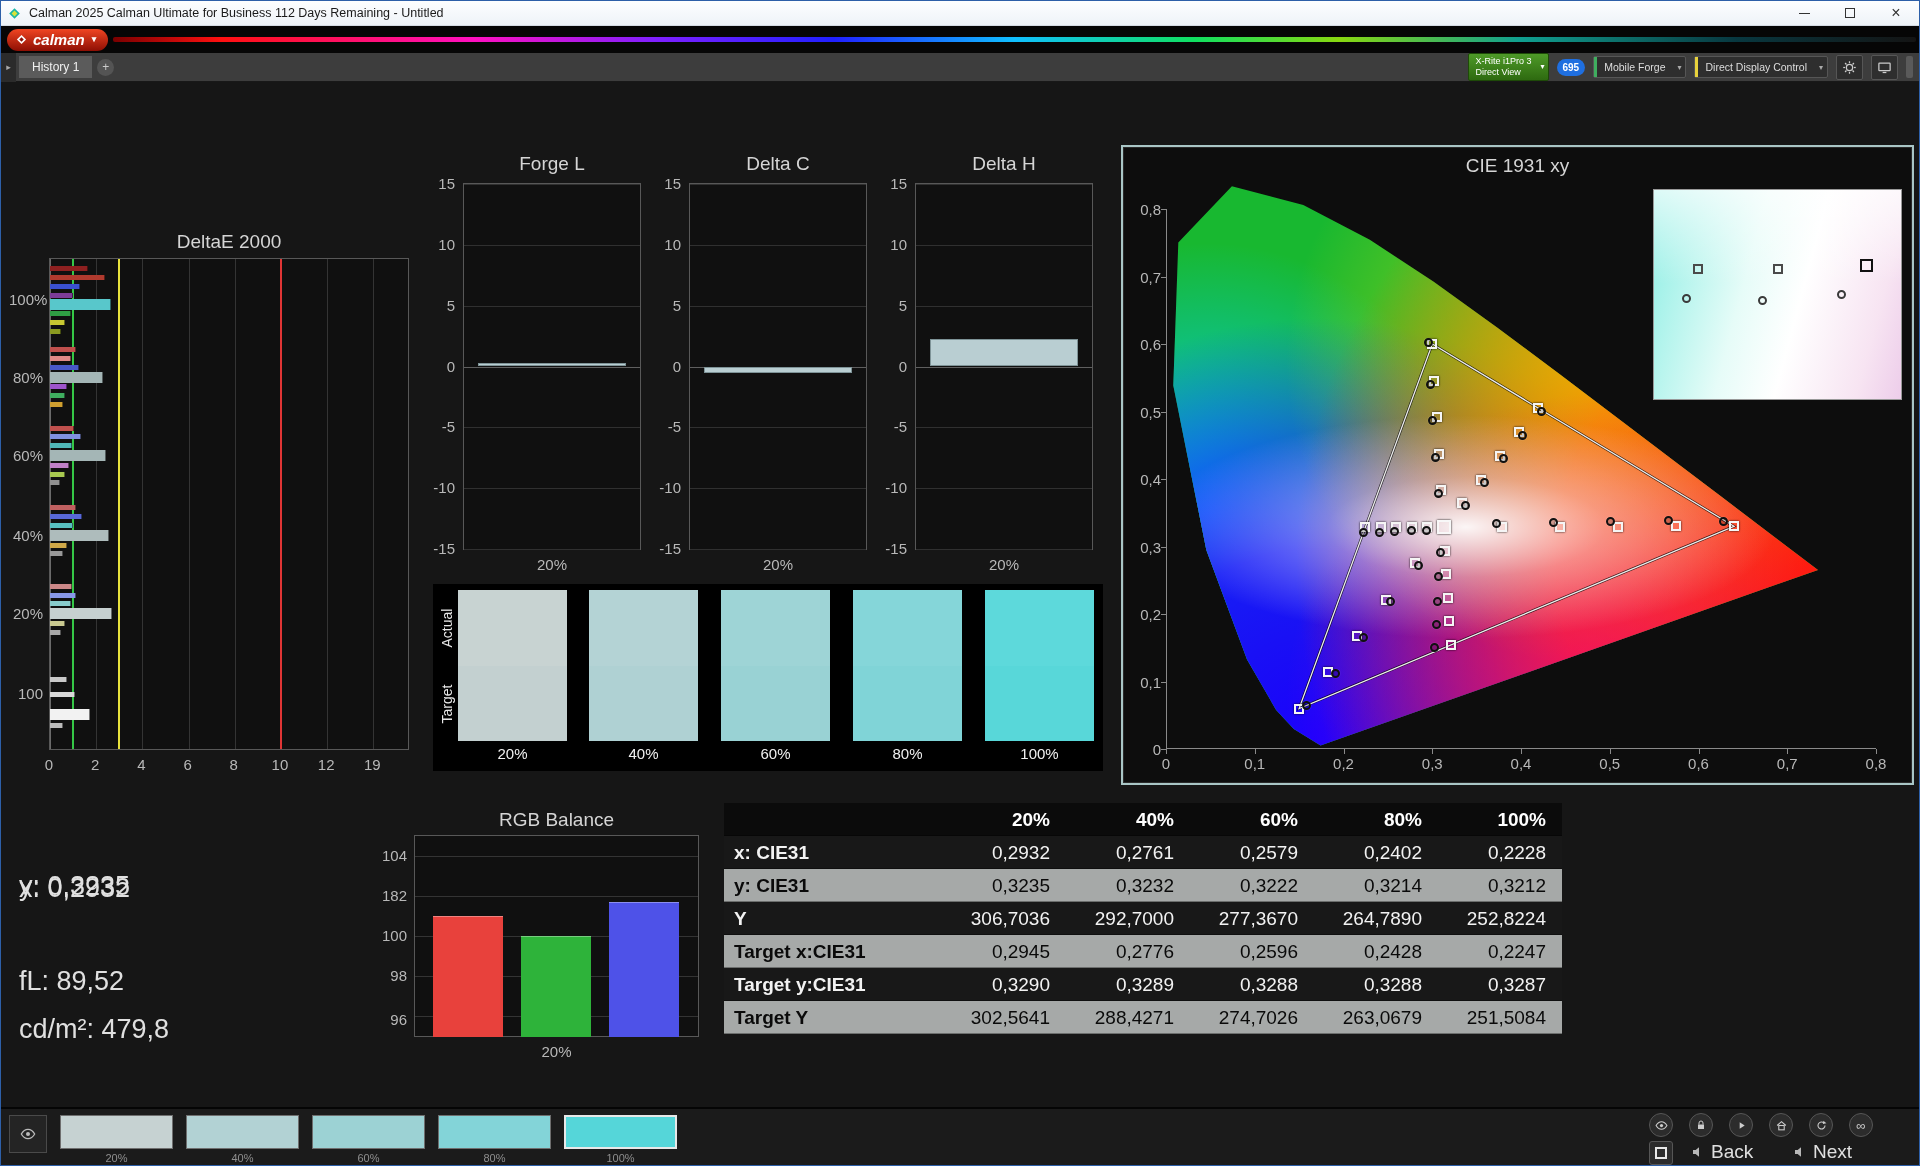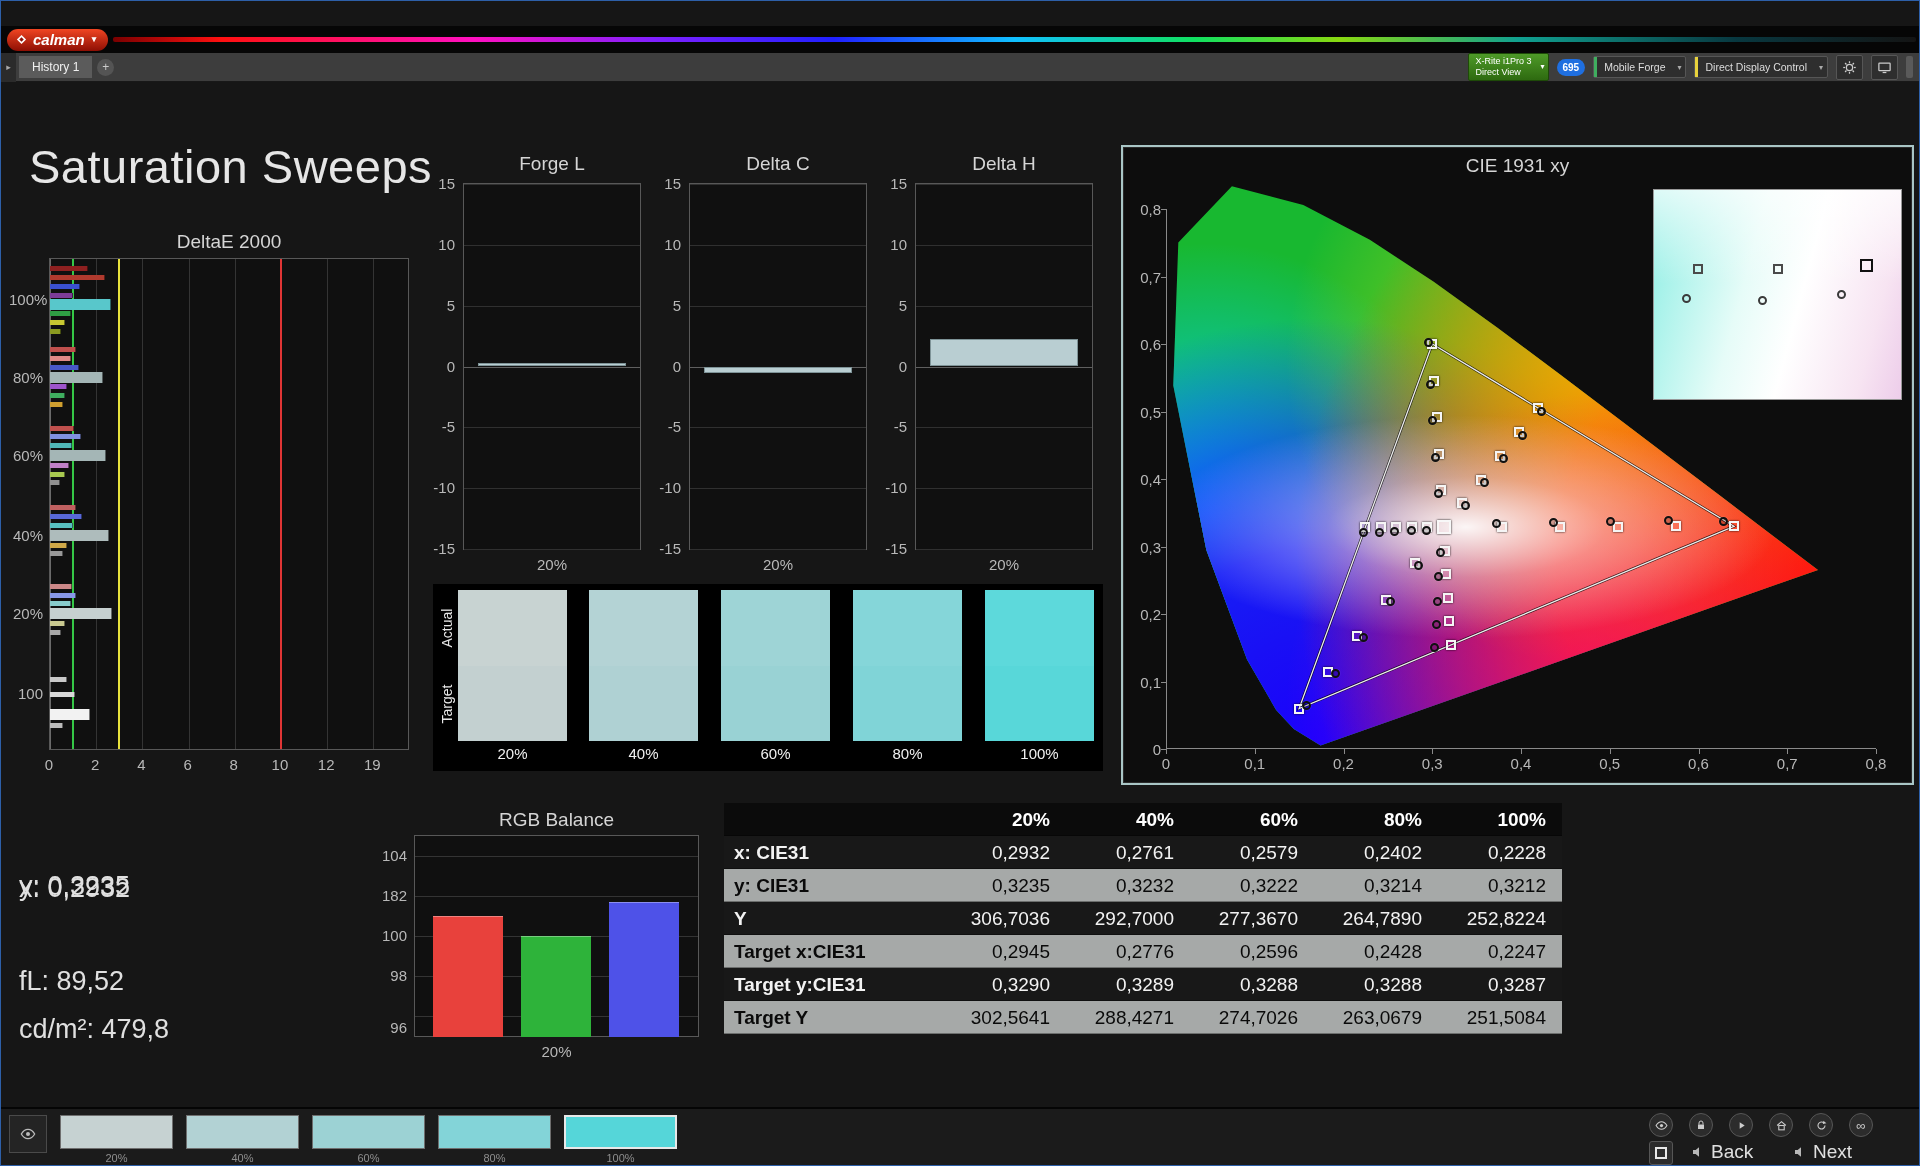--- a/index.html
+++ b/index.html
@@ -104,20 +104,38 @@
   .cbtn{position:absolute;width:24px;height:24px;border-radius:12px;background:#2c2c2c;border:1px solid #565656;
         display:flex;align-items:center;justify-content:center;color:#ccc;font-size:13px;box-sizing:border-box;}
   .nav-text{position:absolute;font-size:19px;color:#e0e0e0;}
   .sq-inner{width:12px;height:12px;border:2px solid #e8e8e8;display:block;box-sizing:border-box;}
 </style>
 </head>
 <body>
 
 <div id="root">
 
+  <div class="titlebar">
+    <span style="display:flex;">
+      <svg width="15" height="15" viewBox="0 0 18 18">
+          <rect x="4.5" y="4.5" width="9" height="9" transform="rotate(45 9 9)" fill="#19b6a6"></rect>
+          <rect x="6.5" y="6.5" width="5" height="5" transform="rotate(45 9 9)" fill="#d9e23a"></rect>
+        </svg>
+    </span>
+    <span class="title-text">Calman 2025 Calman Ultimate for Business 112 Days Remaining  - Untitled</span>
+    <div class="win-controls">
+      <span class="win-btn">
+          <i class="minbar"></i>
+        </span>
+      <span class="win-btn">
+          <i class="maxbox"></i>
+        </span>
+      <span class="win-btn">×</span>
+    </div>
+  </div>
 
   <div class="logobar">
     <div class="logo-pill">
       <span style="display:flex;font-style:normal;">
         <svg width="13" height="13" viewBox="0 0 18 18">
             <rect x="4.5" y="4.5" width="9" height="9" transform="rotate(45 9 9)" fill="#fff"></rect>
             <rect x="6.8" y="6.8" width="4.4" height="4.4" transform="rotate(45 9 9)" fill="#8e0f04"></rect>
           </svg>
       </span>
       <span>calman</span>
@@ -169,21 +187,20 @@
           <svg width="15" height="15" viewBox="0 0 24 24">
               <rect x="3" y="5" width="18" height="12" rx="1" fill="none" stroke="#ccc" stroke-width="2"></rect>
               <path d="M9 20h6" stroke="#ccc" stroke-width="2"></path>
             </svg>
         </span>
       </div>
       <div class="edge-handle"></div>
     </div>
   </div>
 
-  <div class="page-title">Saturation Sweeps</div>
 
   <div class="block" style="left:8px;top:230px;width:414px;height:562px;">
     <div class="chart-title" style="left:40px;top:0;width:360px;">DeltaE 2000</div>
     <div class="plot" style="left:40px;top:27px;width:360px;height:492px;">
         <div class="gridv" style="left: 0px; background: rgb(106, 106, 106);"></div>
         <div class="gridv" style="left: 46.1935px;"></div>
         <div class="gridv" style="left: 92.3871px;"></div>
         <div class="gridv" style="left: 138.581px;"></div>
         <div class="gridv" style="left: 184.774px;"></div>
         <div class="gridv" style="left: 230.968px;"></div>
@@ -513,21 +530,21 @@
         <div class="gridh" style="top: 180px;"></div>
         <div class="dbar" style="left: 18px; width: 70px; top: 80px; height: 120px; background: rgb(232, 65, 60); border-top: 1px solid rgba(255, 255, 255, 0.35);"></div>
         <div class="dbar" style="left: 106px; width: 70px; top: 100px; height: 100px; background: rgb(46, 179, 58); border-top: 1px solid rgba(255, 255, 255, 0.35);"></div>
         <div class="dbar" style="left: 194px; width: 70px; top: 66px; height: 134px; background: rgb(78, 82, 232); border-top: 1px solid rgba(255, 255, 255, 0.35);"></div>
       </div>
     <div class="xlab" style="left:45px;top:236px;width:285px;">20%</div>
   <div class="ylab" style="left: 0px; width: 38px; top: 40px;">104</div>
       <div class="ylab" style="left: 0px; width: 38px; top: 80px;">182</div>
       <div class="ylab" style="left: 0px; width: 38px; top: 120px;">100</div>
       <div class="ylab" style="left: 0px; width: 38px; top: 160px;">98</div>
-      <div class="ylab" style="left: 0px; width: 38px; top: 212px;">96</div>
+      <div class="ylab" style="left: 0px; width: 38px; top: 204px;">96</div>
     </div>
 
   <div class="data-table">
       <div class="cell row-head lab"></div>
       <div class="cell row-head">20%</div>
       <div class="cell row-head">40%</div>
       <div class="cell row-head">60%</div>
       <div class="cell row-head">80%</div>
       <div class="cell row-head">100%</div>
       <div class="cell lab row-dark">x: CIE31</div>

